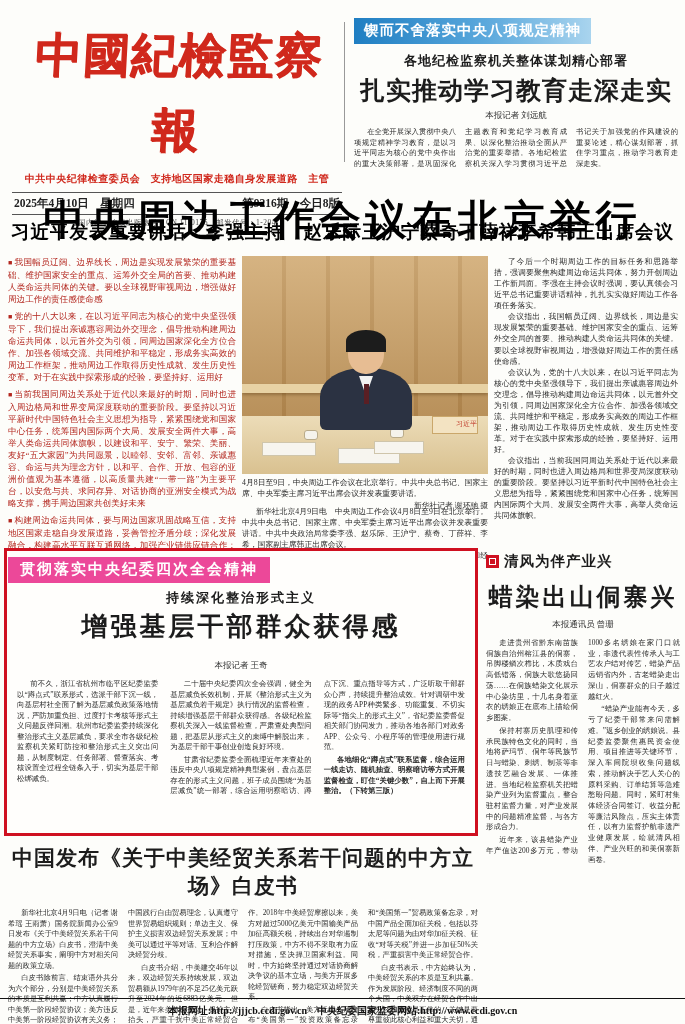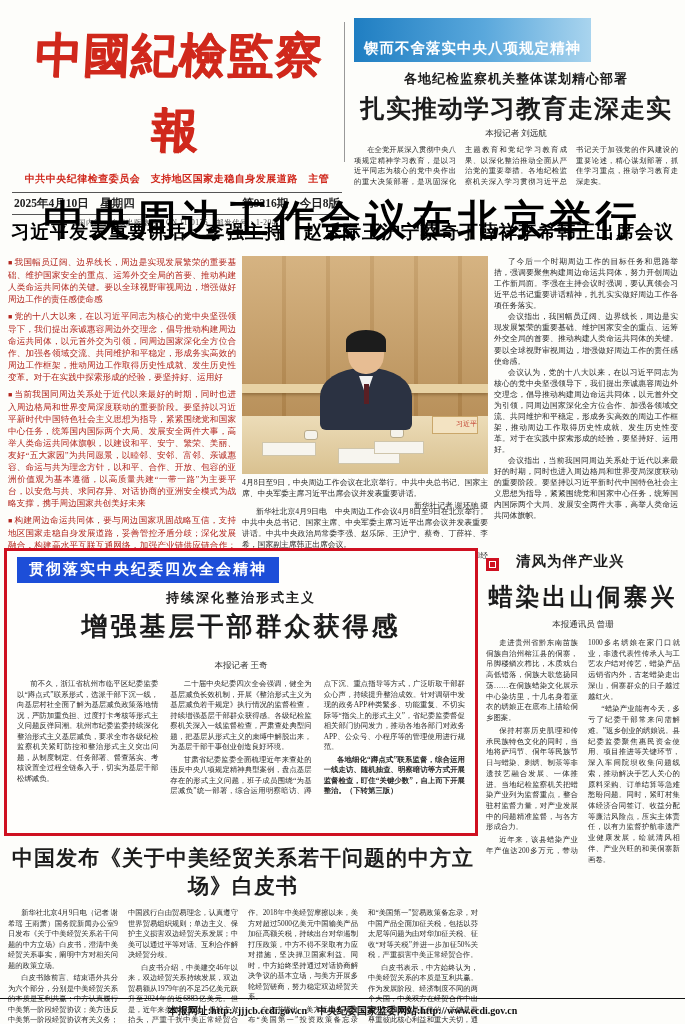--- a/index.html
+++ b/index.html
@@ -12,21 +12,21 @@
             text-shadow:1px 1px 0 #d0281c;}
   .supervisor{margin-top:4px;text-align:center;font-size:10px;color:#d0281c;font-weight:700;letter-spacing:.5px;}
   .daterow{margin-top:6px;border-top:1px solid #555;border-bottom:1px solid #555;
            padding:3px 2px;display:flex;justify-content:space-between;
            font-size:11.5px;font-weight:700;color:#222;}
   .pubcode{margin-top:3px;text-align:center;font-size:7.5px;color:#444;letter-spacing:.5px;}
   .hdr-vrule{position:absolute;left:344px;top:22px;width:1px;height:140px;background:#999;}
   .hdr-right{position:absolute;left:354px;top:18px;width:324px;}
   .blue-banner{display:inline-block;background:linear-gradient(90deg,#1f7ec2,#5aa8dc 55%,#a9d4ee);
                color:#fff;font-family:"Liberation Sans",sans-serif;font-weight:900;
-               font-size:14.5px;letter-spacing:1px;padding:21px 10px 4px;text-align:right;}
+               font-size:14.5px;letter-spacing:1px;padding:3px 10px 4px;text-align:right;}
   .tr-kicker{margin-top:8px;text-align:center;font-size:13px;font-weight:700;letter-spacing:1px;}
   .tr-headline{margin-top:4px;text-align:center;font-size:25px;font-weight:900;letter-spacing:1px;cursor:pointer;}
   .tr-byline{margin-top:3px;text-align:center;font-size:8.5px;color:#333;}
   .tr-body{margin-top:5px;height:52px;overflow:hidden;column-count:3;column-gap:9px;}
   .tr-body p,.smalltext p{margin:0;font-size:7.3px;line-height:1.45;text-align:justify;text-indent:1.8em;color:#2a2a2a;}
   
   .lead-h1{position:absolute;left:0;top:166px;width:685px;text-align:center;
            font-family:"Liberation Sans",sans-serif;font-weight:900;font-size:41px;
            letter-spacing:5px;color:#000;cursor:pointer;}
   .lead-h2{position:absolute;left:0;top:219px;width:685px;text-align:center;
@@ -58,31 +58,31 @@
                     border:1px solid #caa76b;color:#c03a2b;font-size:7px;text-align:right;line-height:15px;}
   .caption{position:absolute;left:242px;top:478px;width:246px;font-size:7.8px;line-height:1.4;
            text-align:justify;color:#2a2a2a;}
   .caption .credit{display:block;text-align:right;margin-top:1px;}
   .intro{position:absolute;left:242px;top:506px;width:246px;height:56px;overflow:hidden;}
   .rightcol{position:absolute;left:494px;top:256px;width:184px;height:306px;overflow:hidden;}
   .smalltext p{font-size:7.8px;line-height:1.42;}
   
   .redbox{position:absolute;left:4px;top:548px;width:474px;height:288px;border:3px solid #cf1020;
           box-sizing:border-box;background:#fffefc;}
-  .redbox .banner{display:inline-block;margin:6px 0 0 10px;background:#1d4ed8;color:#fff;
+  .redbox .banner{display:inline-block;margin:6px 0 0 1px;background:#ec4899;color:#fff;
                   font-size:15px;font-weight:900;letter-spacing:2px;padding:3px 12px 4px;}
   .redbox .kicker{text-align:center;font-size:13px;font-weight:700;letter-spacing:2px;margin-top:6px;}
   .redbox .headline{text-align:center;font-size:26px;font-weight:900;letter-spacing:3px;margin-top:2px;cursor:pointer;}
   .redbox .byline{text-align:center;font-size:8.5px;color:#333;margin-top:16px;}
   .redbox .body{margin:7px 10px 0;height:150px;overflow:hidden;column-count:3;column-gap:12px;}
   .redbox .body p{margin:0 0 2px;font-size:7.4px;line-height:1.42;text-align:justify;text-indent:1.8em;color:#2a2a2a;}
   .turnnote{font-weight:700;}
   
   .rail{position:absolute;left:486px;top:552px;width:194px;}
-  .rail .kickrow{display:flex;align-items:flex-end;gap:17px;font-family:Liberation Serif, serif;}
+  .rail .kickrow{display:flex;align-items:center;gap:5px;font-family:Liberation Serif, serif;}
   .seal{width:13px;height:13px;background:#cf1020;display:inline-block;position:relative;}
   .seal::after{content:"";position:absolute;left:3px;top:3px;width:7px;height:7px;border:1px solid #fff;box-sizing:border-box;}
   .rail .kicker{font-size:14.5px;font-weight:900;letter-spacing:1px;}
   .rail .headline{margin-top:10px;text-align:center;font-size:24px;font-weight:900;letter-spacing:3px;cursor:pointer;}
   .rail .byline{margin-top:6px;text-align:center;font-size:8.5px;color:#333;}
   .rail .body{margin-top:7px;height:352px;overflow:hidden;column-count:2;column-gap:10px;}
   .rail .body p{margin:0 0 2px;font-size:7.4px;line-height:1.45;text-align:justify;text-indent:1.8em;color:#2a2a2a;}
   
   .whitepaper{position:absolute;left:8px;top:844px;width:470px;}
   .whitepaper .headline{text-align:center;font-size:21px;font-weight:900;letter-spacing:1px;cursor:pointer;}

